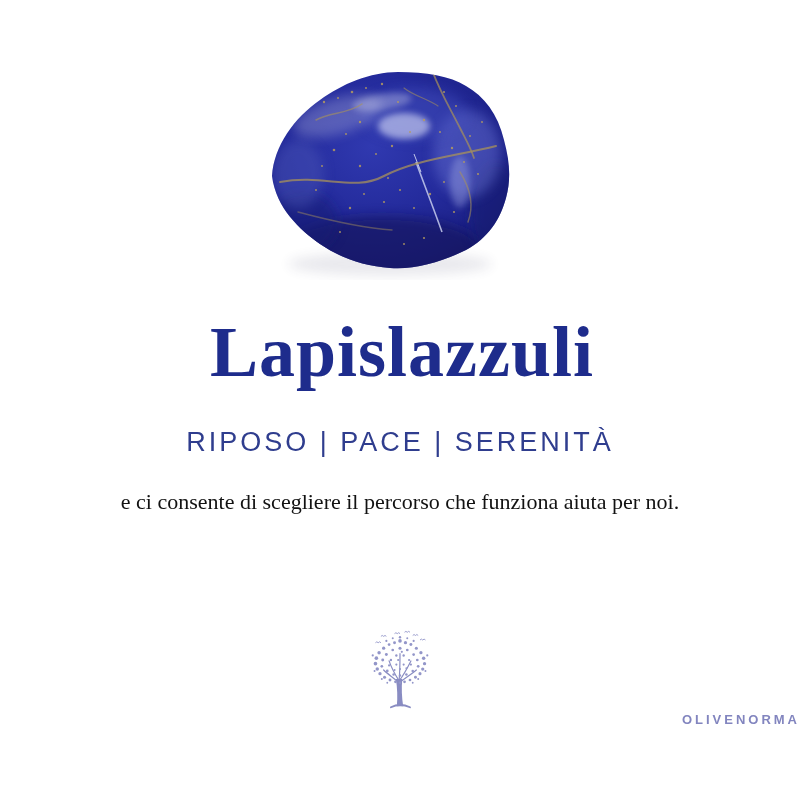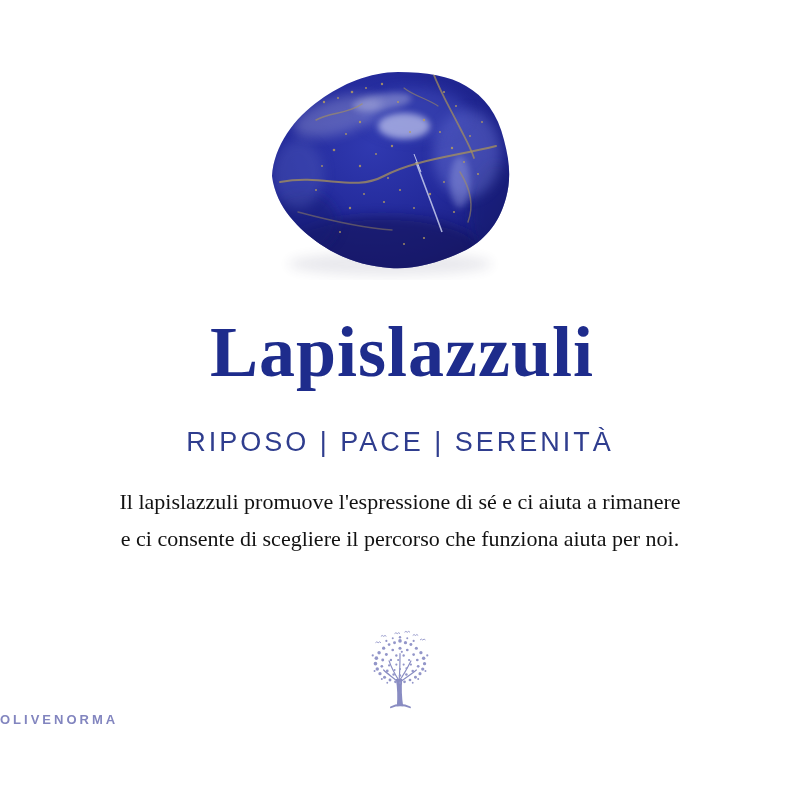--- a/index.html
+++ b/index.html
@@ -18,21 +18,21 @@
             letter-spacing:3px;color:#2f3d8e;}
 
   .description{position:absolute;top:483px;left:0;width:100%;text-align:center;
                font-family:"Liberation Serif",serif;font-size:22px;color:#121212;}
   .description .line{white-space:nowrap;line-height:37px;}
 
   .logo-wrap{position:absolute;top:630px;left:50%;transform:translateX(-50%);
              width:102px;height:80px;}
   .logo-wrap svg{display:block;width:100%;height:100%;}
 
-  .brand-name{position:absolute;top:712px;left:0;width:100%;text-align:left;
+  .brand-name{position:absolute;top:712px;left:0;width:100%;text-align:right;
               font-family:"Liberation Sans",sans-serif;font-weight:700;font-size:13px;
               letter-spacing:3px;color:#8285bf;}
 </style>
 </head>
 <body>
 
 <div class="canvas">
 
   <div class="stone-wrap">
     <svg viewBox="0 0 252 218" xmlns="http://www.w3.org/2000/svg">
@@ -129,21 +129,20 @@
         </g>
       </g>
     </svg>
   </div>
 
   <h1 class="page-title">Lapislazzuli</h1>
 
   <div class="subtitle">RIPOSO | PACE | SERENITÀ</div>
 
   <div class="description">
-    <div class="line">Il lapislazzuli promuove l'espressione di sé e ci aiuta a rimanere</div>
     <div class="line">e ci consente di scegliere il percorso che funziona aiuta per noi.</div>
   </div>
 
   <div class="logo-wrap">
     <svg viewBox="0 0 100 88" xmlns="http://www.w3.org/2000/svg">
 
       <g stroke="#9396c9" stroke-width="1" fill="none">
         <path d="M44,4 Q45.5,2 47,4 Q48.5,2 50,4"></path>
         <path d="M55,2.5 Q56.5,0.5 58,2.5 Q59.5,0.5 61,2.5"></path>
         <path d="M64,6 Q65.5,4 67,6 Q68.5,4 70,6"></path>

